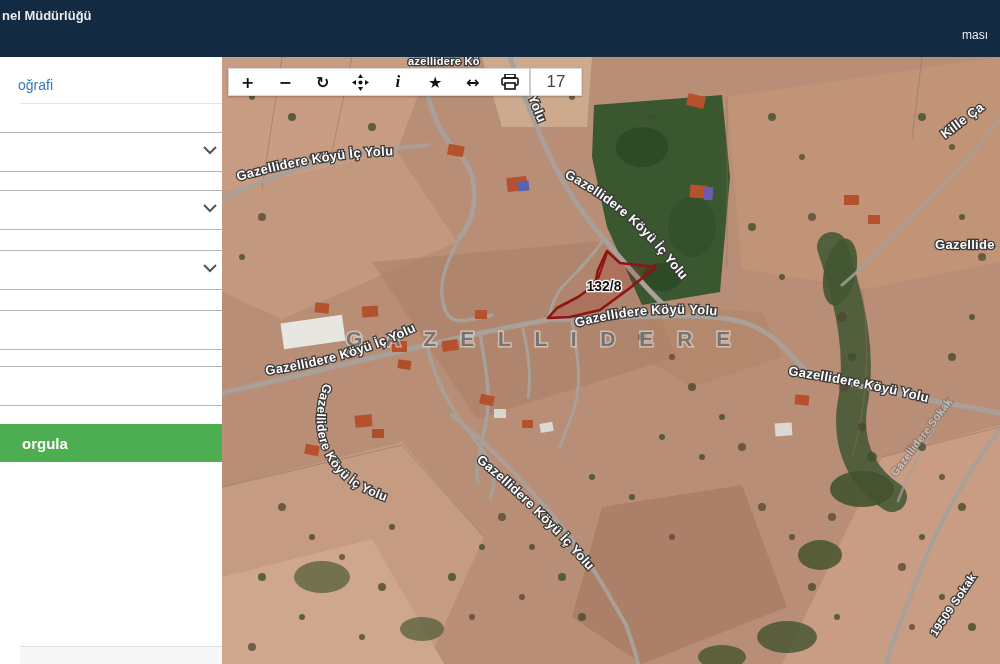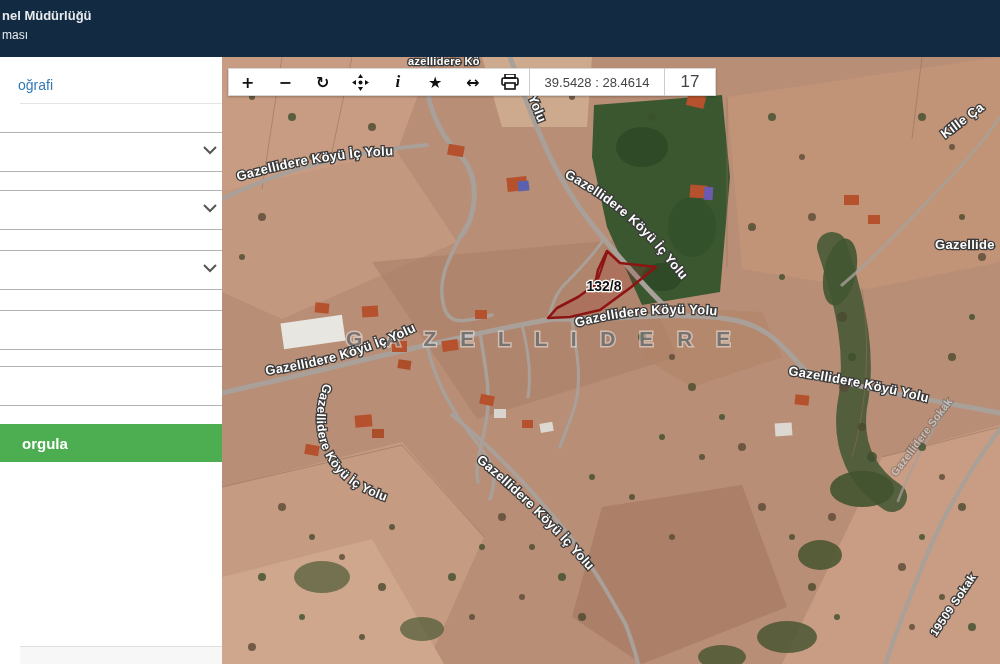--- a/index.html
+++ b/index.html
@@ -1,21 +1,21 @@
 <!DOCTYPE html>
 <html><head>
 <meta charset="utf-8">
 <style>
   * { margin:0; padding:0; box-sizing:border-box; }
   html,body { width:1000px; height:664px; overflow:hidden; background:#fff;
               font-family:"Liberation Sans", sans-serif; }
   
   .navbar { position:absolute; left:0; top:0; width:1000px; height:57px; background:#132b42; color:#e9ebee; padding:7px 12px 0 2px; }
   .navbar .l1 { font-size:13px; font-weight:bold; line-height:17px; }
-  .navbar .l2 { font-size:12px; line-height:16px; margin-top:3px; }
+  .navbar .l2 { font-size:12px; line-height:16px; margin-top:3px;text-align:right; }
   
   .sidebar { position:absolute; left:0; top:57px; width:222px; height:589px; background:#fff;margin-left:20px; }
   .side-head { position:absolute; left:0; top:0; width:215px; height:47px; border-bottom:1px solid #e4e4e4; }
   .side-tab { position:absolute; left:0; top:20px; margin-left:-2px; font-size:14px; color:#337ab7; cursor:pointer; }
   .ctl { position:absolute; left:-45px; width:252px; height:40px; background:#fff; border:1px solid #b3b3b3; border-radius:4px; }
   .ctl .chev { position:absolute; right:9px; top:13px; }
   .s1{top:75px;} .s2{top:133px;} .s3{top:193px;} .t1{top:253px;} .t2{top:309px;}
   .ctl input { width:100%; height:100%; border:none; outline:none; border-radius:4px; font-size:14px; padding:0 10px; }
   .btn-query { position:absolute; left:-45px; top:367px; width:252px; height:38px; background:#4cae51; border:none; border-radius:4px; color:#fff; font-size:15px; font-weight:bold; text-align:left; padding-left:47px; cursor:pointer; font-family:"Liberation Sans",sans-serif; }
   .side-foot { position:absolute; left:0; top:589px; width:222px; height:18px; background:#f7f7f7; border-top:1px solid #e0e0e0; }
@@ -296,17 +296,16 @@
         </button>
       <button class="tb-btn">
         <svg width="18" height="16" viewBox="0 0 18 16">
           <rect x="4" y="0" width="10" height="4" fill="none" stroke="#111" stroke-width="1.6"></rect>
           <rect x="1" y="4" width="16" height="7" rx="1.5" fill="none" stroke="#111" stroke-width="1.6"></rect>
           <rect x="4" y="9" width="10" height="6" fill="#fff" stroke="#111" stroke-width="1.6"></rect>
         </svg>
       </button>
     </div>
     <div class="tb-sep"></div>
-    <div class="tb-coords">39.5428 : 28.4614</div>
     <div class="tb-sep"></div>
     <div class="tb-zoom">17</div>
   </div>
 </div>
 
 </body></html>

